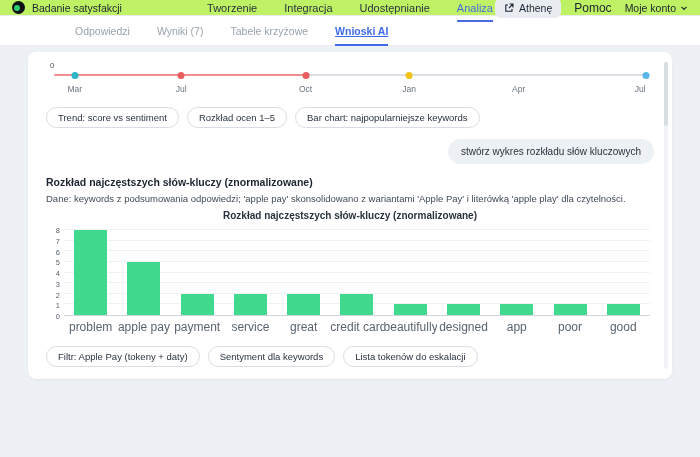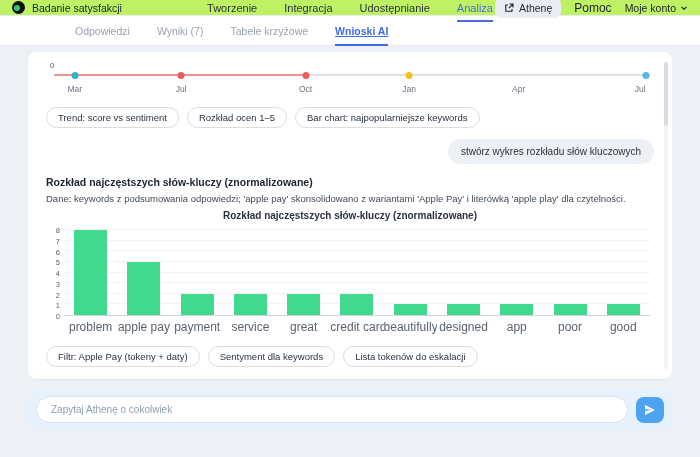--- a/index.html
+++ b/index.html
@@ -247,21 +247,13 @@
       </div>
     </div>
 
     <div class="chips followup">
         <span class="chip">Filtr: Apple Pay (tokeny + daty)</span>
         <span class="chip">Sentyment dla keywords</span>
         <span class="chip">Lista tokenów do eskalacji</span>
       </div>
   </div>
 
-  <div class="dock">
-    <input class="ask-input" type="text" placeholder="Zapytaj Athenę o cokolwiek" style="">
-    <button class="send-btn" style="background: rgb(77, 163, 240);">
-      <svg width="12" height="12" viewBox="0 0 12 12">
-        <path d="M1 11 11 6 1 1v3.9L8 6 1 7.1Z" fill="#ffffff"></path>
-      </svg>
-    </button>
-  </div>
 </div>
 
 </body></html>

